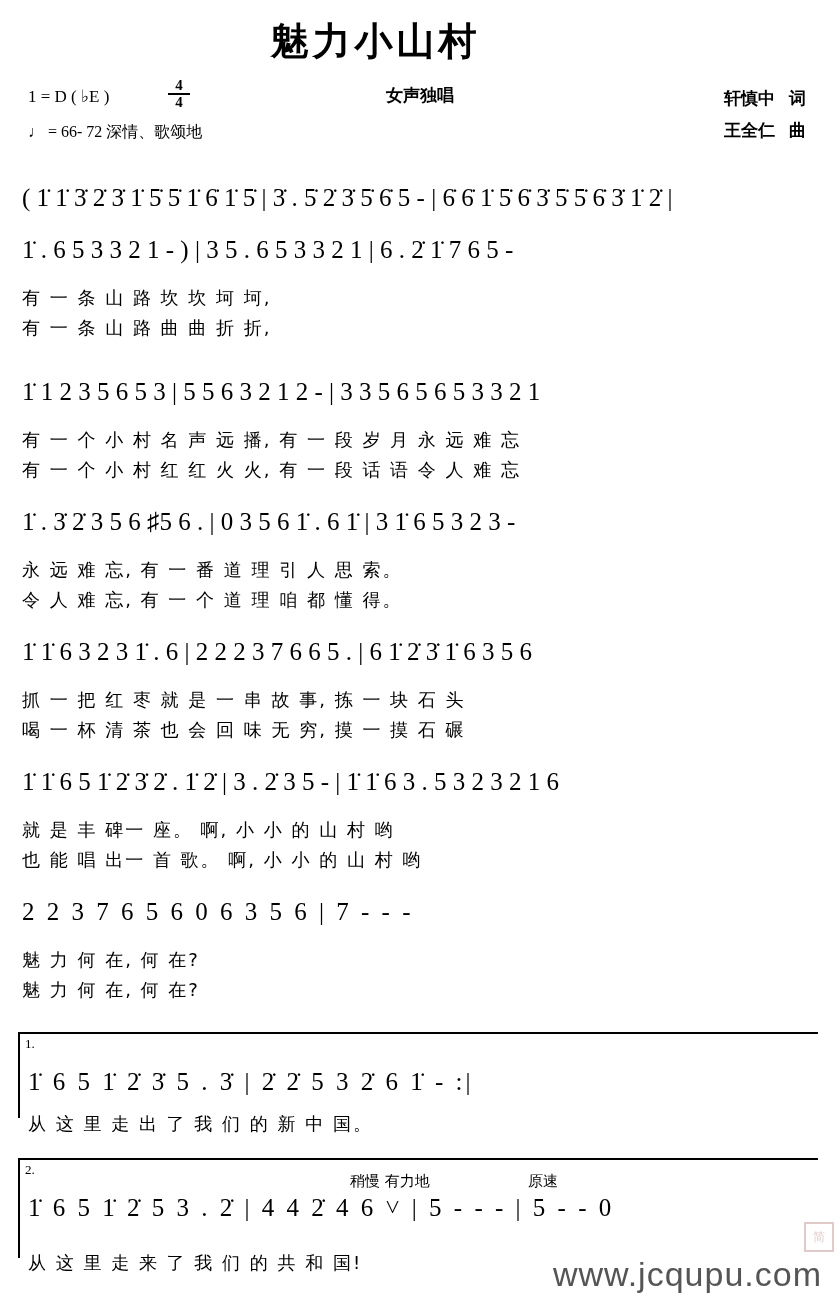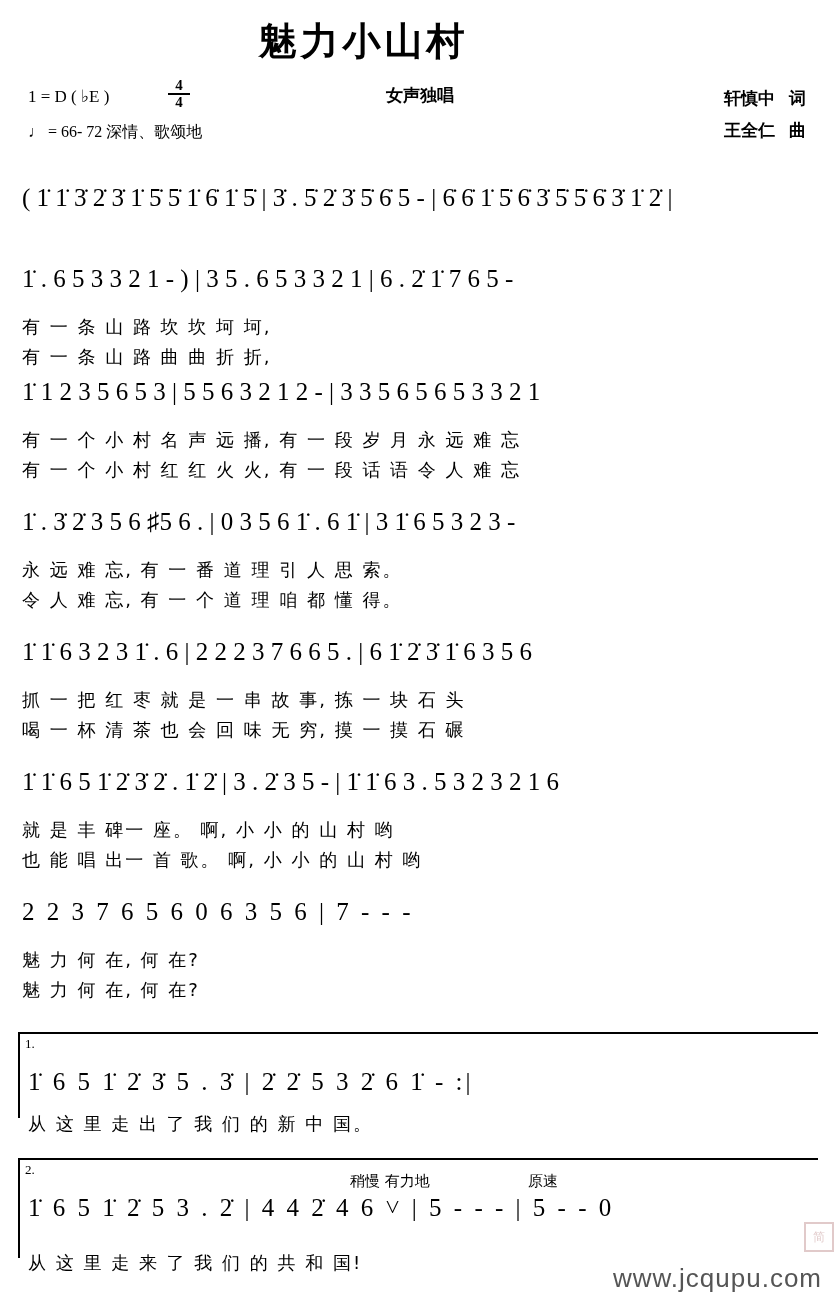--- a/index.html
+++ b/index.html
@@ -26,20 +26,21 @@
   .title {
     position: absolute;
     top: 16px;
     left: 0;
     width: 727px;
     text-align: center;
     font-size: 38px;
     font-weight: bold;
     letter-spacing: 4px;
     font-family: "DejaVu Sans", sans-serif;
+    padding-left: 12px;
   }
 
   
   .key-sig {
     position: absolute;
     top: 86px;
     left: 28px;
     font-size: 17px;
     font-family: "Liberation Serif", serif;
     white-space: nowrap;
@@ -137,21 +138,21 @@
     font-size: 15px;
     font-weight: normal;
     font-family: "DejaVu Sans", sans-serif;
   }
 
   
   .site {
     position: absolute;
     right: 18px;
     bottom: 10px;
-    font-size: 26px;
+    font-size: 34px;
     font-family: "Liberation Sans", sans-serif;
     color: #555555;
     letter-spacing: 1px;
   }
   .seal {
     position: absolute;
     right: 6px;
     bottom: 52px;
     width: 26px;
     height: 26px;
@@ -189,21 +190,21 @@
       <span>王全仁</span><span class="role">曲</span>
     </div>
   </div>
 
   <div class="row" style="top:184px;">
     <div class="notes">( 1̇ 1̇ 3̇ 2̇ 3̇ 1̇ 5̇ 5̇ 1̇ 6̇ 1̇ 5̇ | 3̇ . 5̇ 2̇ 3̇ 5̇ 6̇ 5 -  | 6̇ 6̇ 1̇ 5̇ 6̇ 3̇ 5̇ 5̇ 6̇ 3̇ 1̇ 2̇ |</div>
     <div class="lyr lyr1"></div>
     <div class="lyr lyr2"></div>
   </div>
 
-  <div class="row" style="top:265px;">
+  <div class="row" style="top:236px;">
     <div class="notes">1̇ . 6 5 3 3 2 1 - ) | 3 5 . 6 5 3 3 2 1 | 6 . 2̇ 1̇ 7 6 5 -</div>
     <div class="lyr lyr1">有 一    条 山      路 坎  坎 坷      坷,</div>
     <div class="lyr lyr2">有 一    条 山      路 曲  曲 折      折,</div>
   </div>
 
   <div class="row" style="top:378px;">
     <div class="notes">1̇ 1 2 3 5 6 5 3 | 5 5 6 3 2 1 2 - | 3 3 5 6 5 6 5 3 3 2 1</div>
     <div class="lyr lyr1">有 一 个 小     村 名 声  远   播, 有 一 段 岁 月  永 远 难  忘</div>
     <div class="lyr lyr2">有 一 个 小     村 红 红  火   火, 有 一 段 话 语  令 人 难  忘</div>
   </div>

